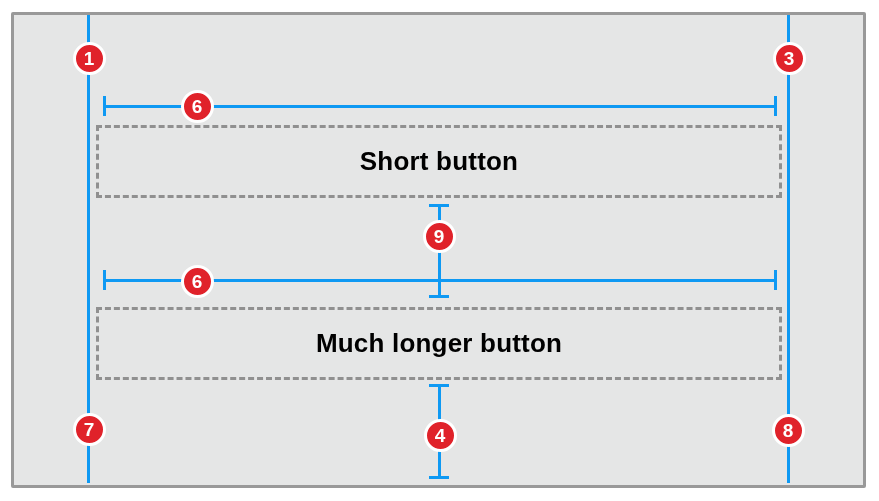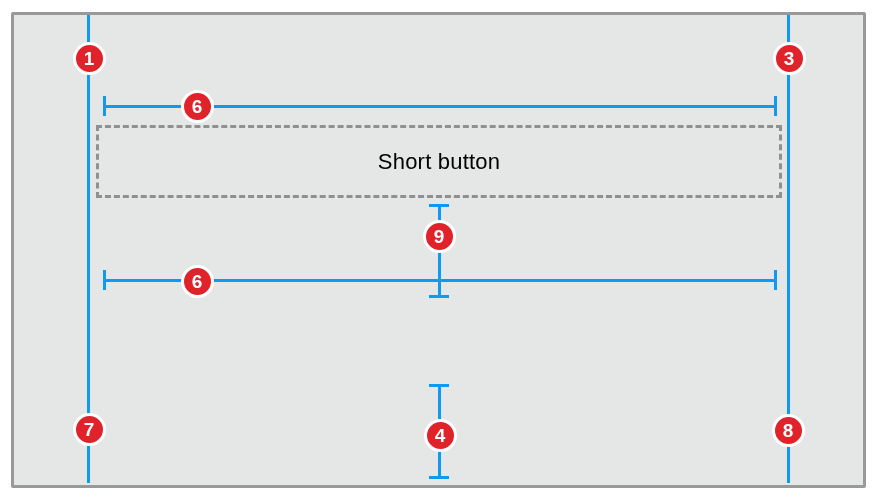--- a/index.html
+++ b/index.html
@@ -30,22 +30,23 @@
   .vguide{position:absolute;width:3px;background:var(--blue);}
   .hseg{position:absolute;height:3px;background:var(--blue);}
   .vseg{position:absolute;width:3px;background:var(--blue);}
   .vtick{position:absolute;width:3px;height:20px;background:var(--blue);}
   .htick{position:absolute;width:20px;height:3px;background:var(--blue);}
   .outline-btn{
     position:absolute;
     border:3px dashed var(--dash-gray);
     display:flex;align-items:center;justify-content:center;
     color:var(--text);
-    font-size:22px;
+    font-size:26px;
     letter-spacing:0.2px;
+    font-weight:bold;
   }
   .badge{
     position:absolute;
     width:27px;height:27px;
     background:var(--red);
     border:3px solid #ffffff;
     border-radius:50%;
     color:#ffffff;
     font-size:19px;font-weight:bold;
     display:flex;align-items:center;justify-content:center;
@@ -78,20 +79,23 @@
     <div class="vseg" style="left:438px;top:205px;height:92px;"></div>
     <div class="htick" style="left:429px;top:295px;"></div>
   </div>
 
   <div>
     <div class="vtick" style="left:103px;top:270px;"></div>
     <div class="hseg" style="left:104px;top:279px;width:672px;"></div>
     <div class="vtick" style="left:774px;top:270px;"></div>
   </div>
 
+  <div class="outline-btn" style="left:96px;top:307px;width:680px;height:67px;">
+    <span>Much longer button</span>
+  </div>
 
   <div>
     <div class="htick" style="left:429px;top:384px;"></div>
     <div class="vseg" style="left:438px;top:385px;height:92px;"></div>
     <div class="htick" style="left:429px;top:476px;"></div>
   </div>
 
   <div class="badge" style="left:72.5px;top:41.5px;">
       <span>1</span>
     </div>

